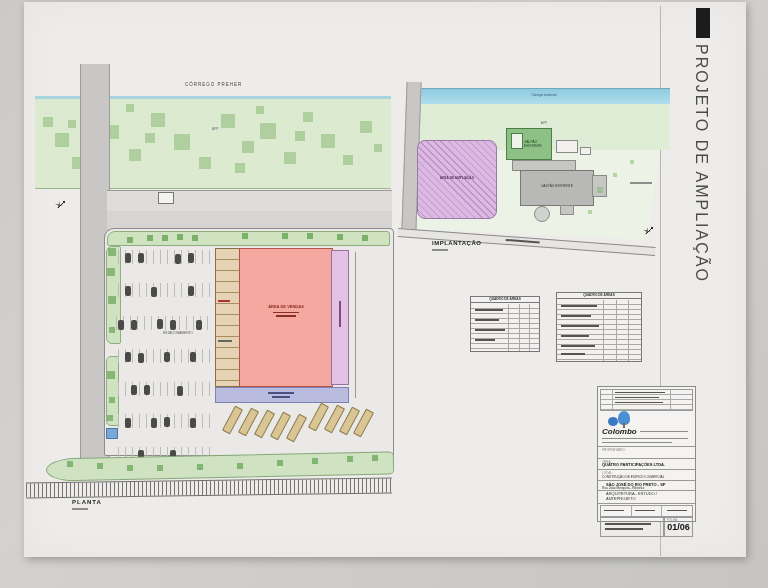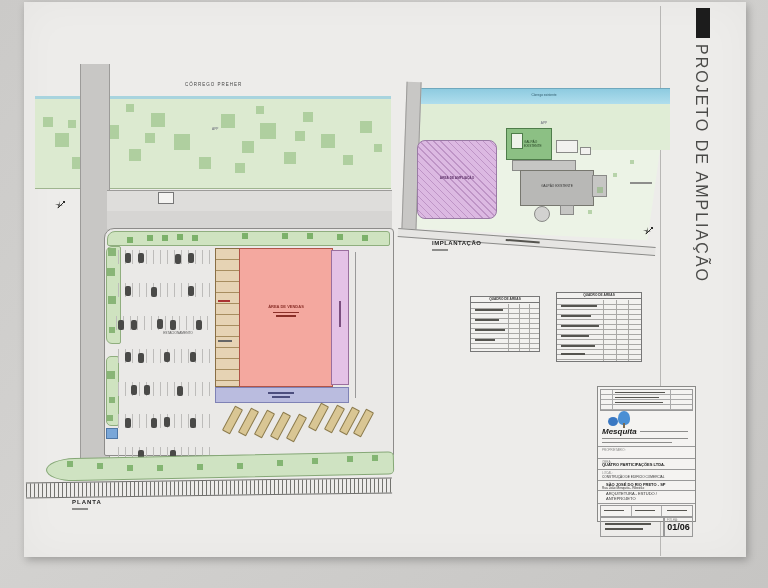--- a/index.html
+++ b/index.html
@@ -248,21 +248,21 @@
     <div class="smd" style="left:14px;top:2px;width:50px;height:1.2px;"></div>
     <div class="smd" style="left:14px;top:7px;width:44px;height:1.2px;"></div>
     <div class="smd" style="left:14px;top:12px;width:48px;height:1.2px;"></div>
   </div>
 
   <div class="abs" style="left:6px;top:24px;width:34px;height:18px;">
     <div style="position:absolute;left:14px;top:0px;width:12px;height:14px;border-radius:50% 50% 40% 40%;background:#4a8fd4;"></div>
     <div style="position:absolute;left:4px;top:6px;width:10px;height:9px;border-radius:50%;background:#3a78c2;"></div>
     <div style="position:absolute;left:19px;top:12px;width:2px;height:5px;background:#7a6a50;"></div>
   </div>
-  <div class="abs b" style="left:4px;top:40px;font-size:8px;font-style:italic;color:#1d1d1b;">Mesquita</div>
+  <div class="abs b" style="left:4px;top:40px;font-size:8px;font-style:italic;color:#1d1d1b;">Colombo</div>
   <div class="sm" style="left:42px;top:44px;width:48px;height:1.2px;"></div>
   <div class="sm" style="left:4px;top:51px;width:86px;height:1.2px;"></div>
   <div class="sm" style="left:4px;top:55px;width:70px;height:1.2px;"></div>
   <div class="hline" style="left:0;top:59px;width:97px;"></div>
 
   <div class="abs" style="left:4px;top:61px;width:90px;">
     <span class="fieldlbl">PROPRIETÁRIO:</span>
     <span class="t4 b" style="color:#222;">QUATRO PARTICIPAÇÕES LTDA.</span>
   </div>
   <div class="hline" style="left:0;top:71px;width:97px;"></div>

